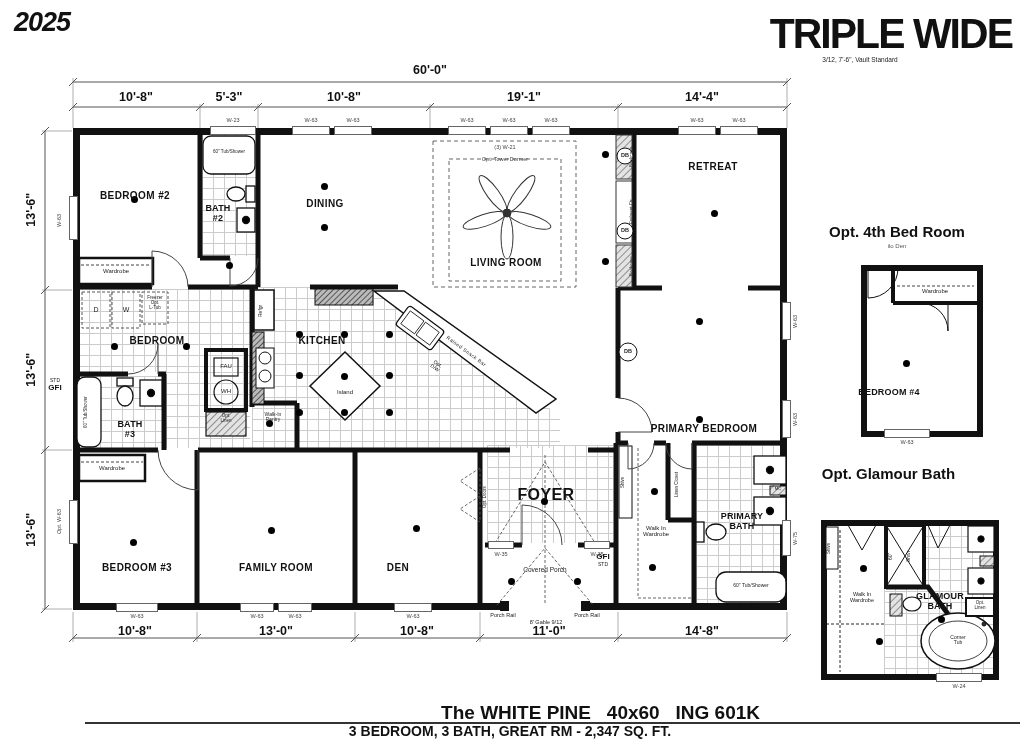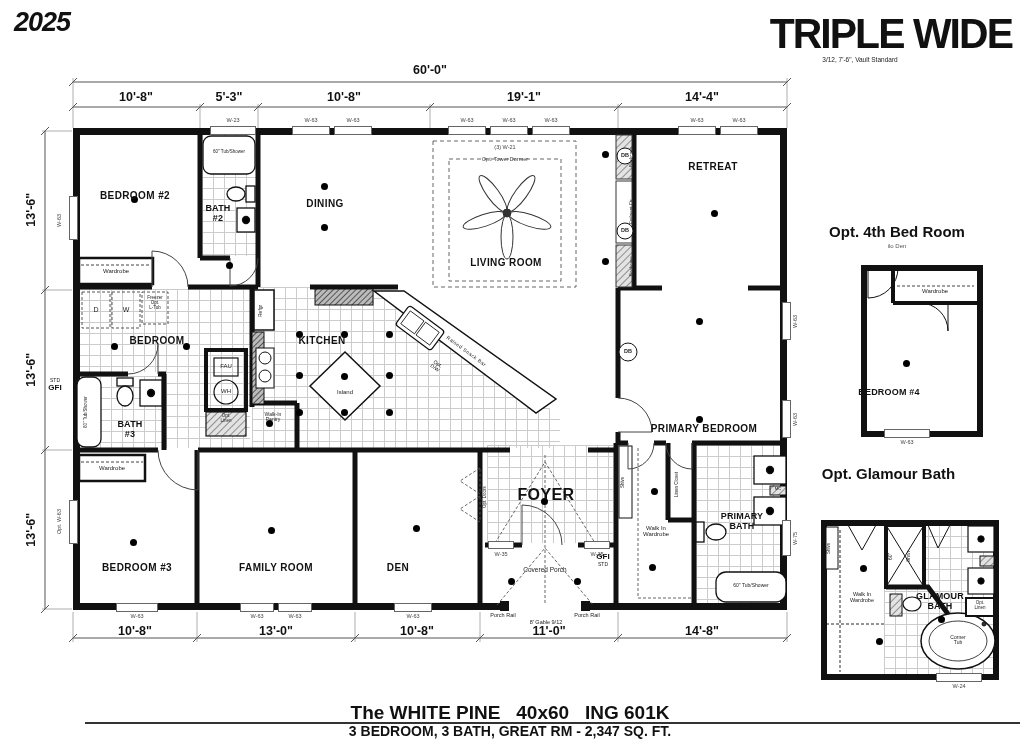--- a/index.html
+++ b/index.html
@@ -1,20 +1,20 @@
 <!DOCTYPE html>
 <html><head>
 <meta charset="utf-8">
 <style>
   html,body{margin:0;padding:0;background:#fff;}
   #canvas{position:relative;width:1024px;height:751px;background:#fff;overflow:hidden;
           font-family:"Liberation Sans",sans-serif;color:#111;}
   .lbl{position:absolute;text-align:center;white-space:pre-line;line-height:1.08;color:#111;
        font-family:"Liberation Sans",sans-serif;}
-  .pre{white-space:pre;}
+  .pre{white-space:pre;text-align:right;}
   .room{font-weight:bold;font-size:10px;letter-spacing:.4px;}
   .room-sm{font-weight:bold;font-size:9px;letter-spacing:.2px;}
   .fx{font-size:5.5px;color:#222;}
   .fx5{font-size:5px;color:#222;}
   .fx4{font-size:4.5px;color:#222;}
   .wlbl{font-size:5.5px;color:#444;}
   .dim{font-weight:bold;font-size:12.5px;}
   .vt{writing-mode:vertical-rl;transform:rotate(180deg);}
   .rot36{transform:rotate(36.5deg);transform-origin:left center;}
   .dot{position:absolute;width:7px;height:7px;background:#000;border-radius:50%;}

